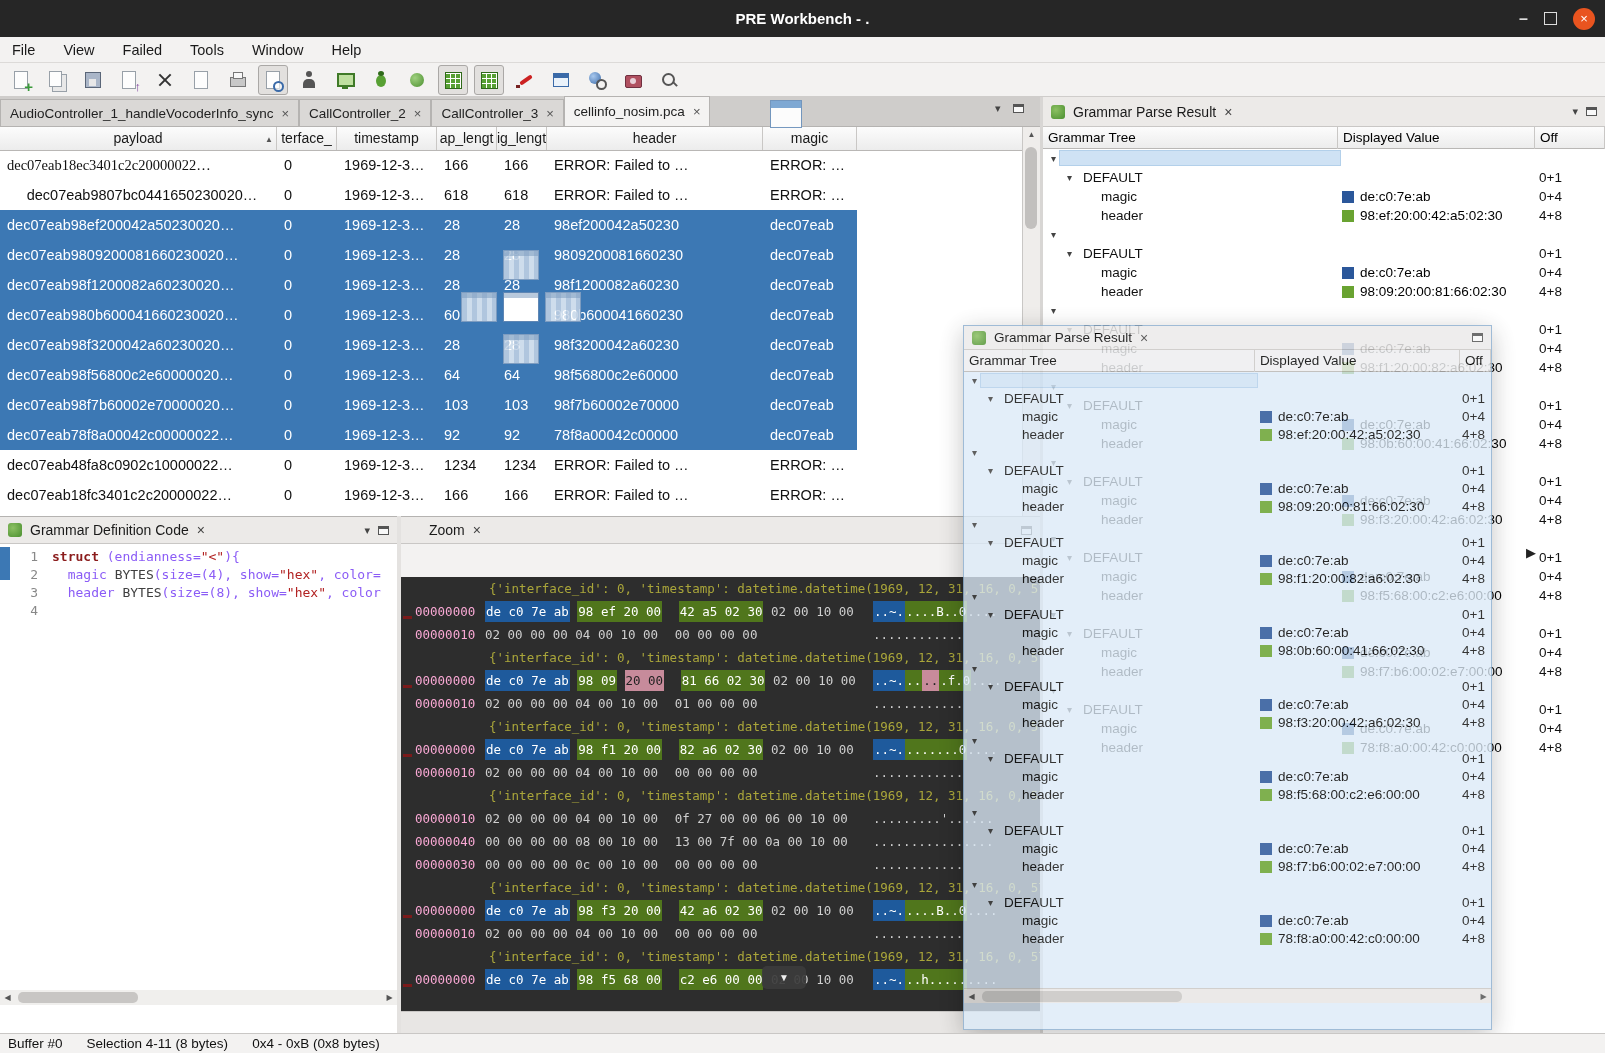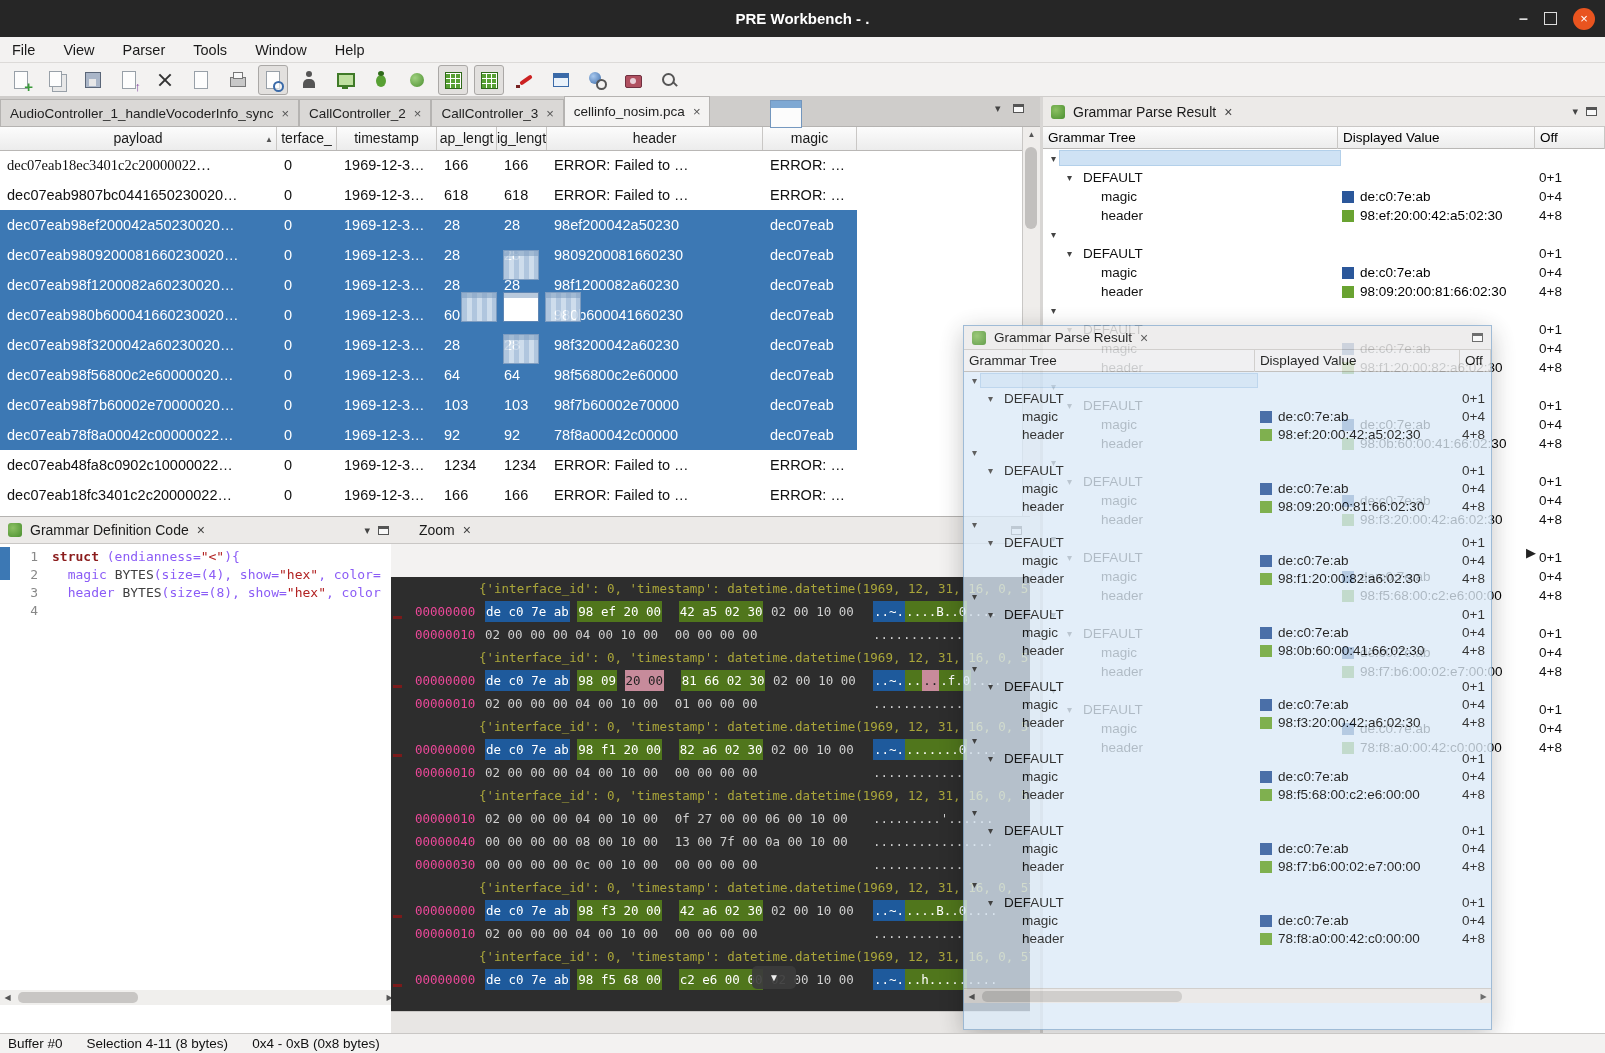--- a/index.html
+++ b/index.html
@@ -107,29 +107,29 @@
   .seg-fn{color:#404040;}
   .seg-p{color:#8b5cf6;}
   .code-hscroll{position:absolute;left:0;bottom:28px;width:100%;height:15px;background:#f0efed;}
   .harr{position:absolute;top:0;width:15px;height:15px;font-size:8px;line-height:15px;text-align:center;color:#555;}
   .hthumb{position:absolute;left:18px;top:2px;width:120px;height:11px;background:#c8c6c4;border-radius:5px;}
 
   .vsplit1{position:absolute;left:397px;top:516px;width:4px;height:517px;background:#e4e2e0;}
   .vsplit2{position:absolute;left:1040px;top:97px;width:3px;height:936px;background:#d8d6d4;}
 
   
-  .zoomp{position:absolute;left:391px;top:516px;width:639px;height:517px;background:#f3f2f1;border-top:1px solid #b5b3b1;box-sizing:border-box;}
+  .zoomp{position:absolute;left:401px;top:516px;width:639px;height:517px;background:#f3f2f1;border-top:1px solid #b5b3b1;box-sizing:border-box;}
   .zoomtabs{position:absolute;left:0;top:27px;width:100%;height:33px;background:#e4e2e0;border-bottom:1px solid #b9b7b5;box-sizing:border-box;}
   .ztab{position:absolute;left:8px;top:4px;height:29px;line-height:29px;padding:0 16px;background:#fbfaf9;
         border:1px solid #b9b7b5;border-bottom:none;font-size:14px;box-sizing:border-box;}
   .hexwrap{position:absolute;left:0;top:60px;width:100%;height:434px;background:#2d2d2d;overflow:hidden;}
   .hxline{position:relative;height:23px;line-height:23px;font-family:"DejaVu Sans Mono",monospace;
           font-size:12.5px;color:#cfcfcf;white-space:pre;}
   .hmeta{margin-left:88px;color:var(--c-meta);}
-  .hoff{display:inline-block;margin-left:24px;width:64px;color:#ec4899;}
+  .hoff{display:inline-block;margin-left:14px;width:64px;color:#f9a8d4;}
   .hbytes{display:inline-block;margin-left:6px;width:384px;}
   .hascii{display:inline-block;margin-left:4px;}
   .hm{background:var(--c-hl_magic);color:#fff;padding:3px 1px;}
   .hh{background:var(--c-hl_header);color:#fff;padding:3px 1px;}
   .hs{background:var(--c-hl_sel);color:#222;padding:3px 1px;}
   .hg{margin-left:9px;}
   .redmark{position:absolute;left:2px;top:16px;width:9px;height:3px;background:#7a1a1a;}
   .zoom-pill{position:absolute;left:361px;top:449px;width:44px;height:23px;background:rgba(60,60,60,.92);
              border-radius:5px;color:#eee;text-align:center;line-height:23px;font-size:10px;}
   .zoom-bottom{position:absolute;left:0;top:494px;width:100%;height:23px;background:#e8e6e4;border-top:1px solid #c9c7c5;box-sizing:border-box;}
@@ -185,21 +185,21 @@
     <div class="win-ctrls">
       <div class="wmin">–</div>
       <div class="wmax"></div>
       <div class="wclose">×</div>
     </div>
   </div>
 
   <div class="menubar">
       <div class="menu-item">File</div>
       <div class="menu-item">View</div>
-      <div class="menu-item">Parser</div>
+      <div class="menu-item">Failed</div>
       <div class="menu-item">Tools</div>
       <div class="menu-item">Window</div>
       <div class="menu-item">Help</div>
     </div>
   <div class="toolbar">
       <div class="tbtn">
         <div class="ico page plus"></div>
       </div>
       <div class="tbtn">
         <div class="ico pages"></div>
@@ -295,21 +295,21 @@
         <div class="trow">
           <div class="td" style="width: 277px; font-family: Liberation Serif, serif;">dec07eab18ec3401c2c20000022…</div>
           <div class="td" style="width: 60px;">0</div>
           <div class="td" style="width: 100px;">1969-12-3…</div>
           <div class="td" style="width: 60px;">166</div>
           <div class="td" style="width: 50px;">166</div>
           <div class="td" style="width: 216px;">ERROR: Failed to …</div>
           <div class="td" style="width: 94px;">ERROR: …</div>
         </div>
         <div class="trow">
-          <div class="td" style="width: 277px;">dec07eab9807bc0441650230020…</div>
+          <div class="td" style="width: 277px; text-align: center;">dec07eab9807bc0441650230020…</div>
           <div class="td" style="width: 60px;">0</div>
           <div class="td" style="width: 100px;">1969-12-3…</div>
           <div class="td" style="width: 60px;">618</div>
           <div class="td" style="width: 50px;">618</div>
           <div class="td" style="width: 216px;">ERROR: Failed to …</div>
           <div class="td" style="width: 94px;">ERROR: …</div>
         </div>
         <div class="trow sel">
           <div class="td" style="width: 277px;">dec07eab98ef200042a50230020…</div>
           <div class="td" style="width: 60px;">0</div>

